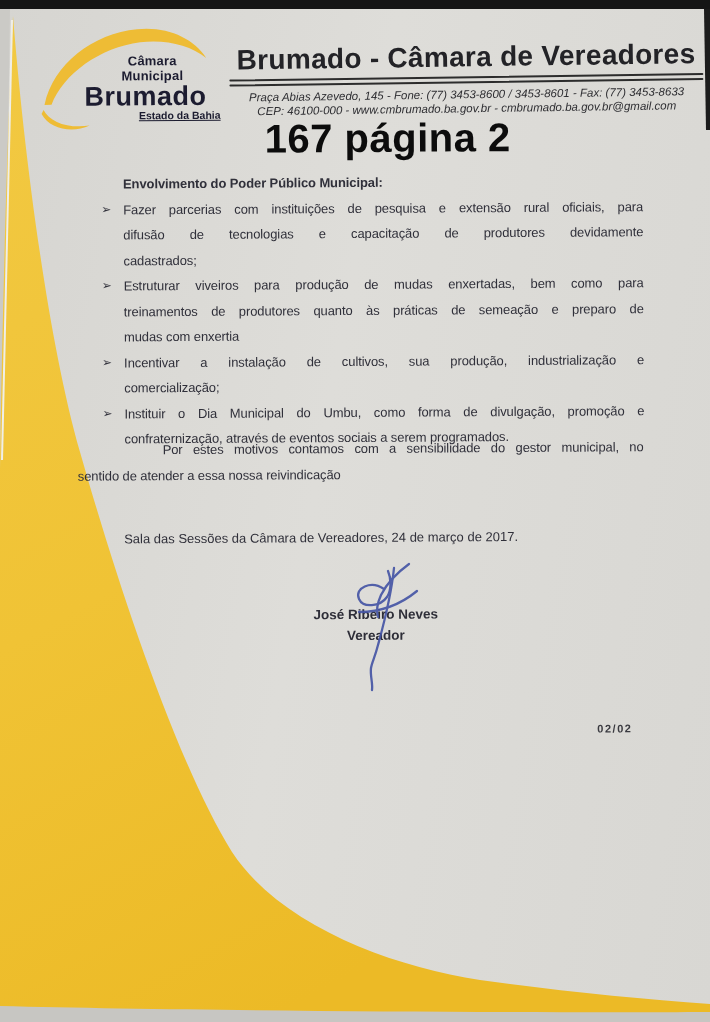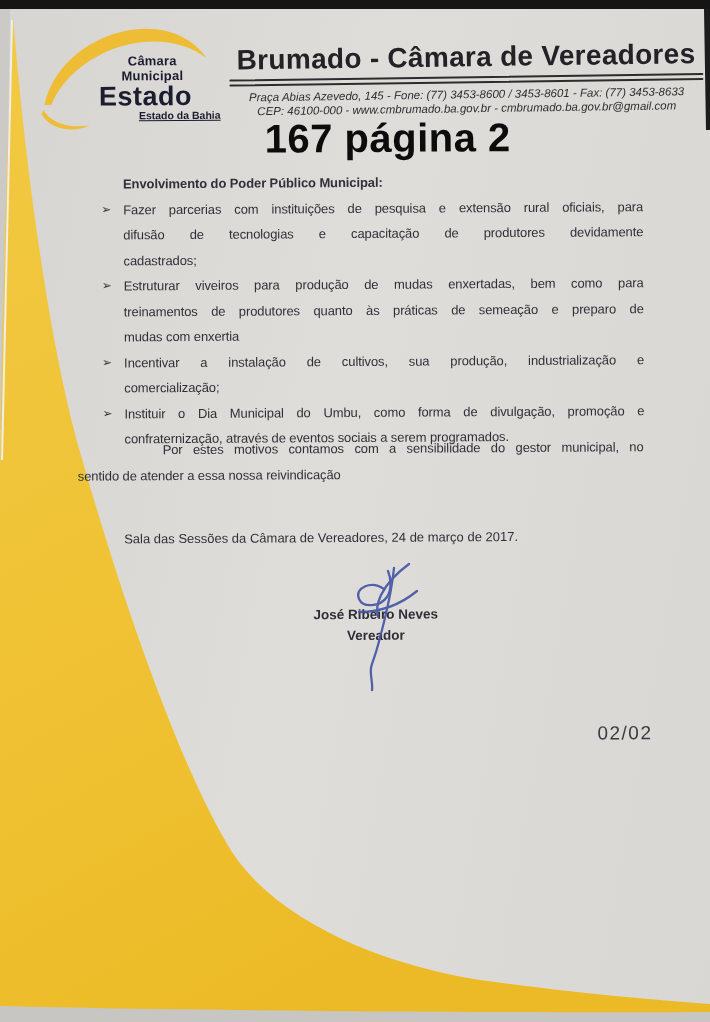--- a/index.html
+++ b/index.html
@@ -33,21 +33,21 @@
   .marker{width:22px;flex:0 0 22px;height:25.5px;line-height:25.5px;font-size:12px;color:#30303a;}
   .blines{flex:1;min-width:0;}
   .jline{text-align:justify;text-align-last:justify;}
   .lline{text-align-last:left;}
   .closing{position:absolute;left:78px;top:436px;width:566px;color:#30303a;font-size:13px;letter-spacing:-0.1px;}
   .closing .ind{padding-left:85px;}
   .dateline{position:absolute;left:124px;top:530px;color:#30303a;font-size:13px;}
   .signer{position:absolute;left:283px;top:604px;width:184px;text-align:center;
           color:#2e2e38;font-size:13.5px;line-height:21px;font-weight:600;}
   .sig-svg{position:absolute;left:0;top:0;z-index:5;pointer-events:none;}
-  .pagenum{position:absolute;left:596px;top:724px;color:#3a3a40;font-size:19px;letter-spacing:1.5px;font-weight:400;}
+  .pagenum{position:absolute;left:596px;top:724px;color:#3a3a40;font-size:11px;letter-spacing:1.5px;font-weight:700;}
 </style>
 </head>
 <body>
 
 <div class="page">
 
   <svg class="bg-svg" width="710" height="1022" viewBox="0 0 710 1022">
     <defs>
       <linearGradient id="yg" x1="0" y1="0" x2="0.4" y2="1">
         <stop offset="0" stop-color="#f2c9442"></stop>
@@ -81,21 +81,21 @@
   <div class="sheet">
 
     <div class="logo">
       <svg class="logo-swoosh" width="180" height="112" viewBox="0 0 180 112">
         <path fill="#eebc35" d="M 7 83 C 16 42, 56 12, 100 8 C 130 5, 156 17, 169 37
                                 C 153 24, 128 18, 103 21 C 63 26, 26 52, 14 83 Z"></path>
         <path fill="#eebc35" d="M 6 88 C 12 100, 30 107, 52 104 C 34 112, 12 107, 4 92 Z"></path>
       </svg>
       <div class="logo-text">
         <div class="logo-line1">Câmara Municipal</div>
-        <div class="logo-name">Estado</div>
+        <div class="logo-name">Brumado</div>
         <div class="logo-line2">Estado da Bahia</div>
       </div>
     </div>
 
     <div class="header-right">
       <div class="org-title">Brumado - Câmara de Vereadores</div>
       <div class="rule"></div>
       <div class="rule"></div>
       <div class="addr addr1">Praça Abias Azevedo, 145 - Fone: (77) 3453-8600 / 3453-8601 - Fax: (77) 3453-8633</div>
       <div class="addr">CEP: 46100-000 - www.cmbrumado.ba.gov.br - cmbrumado.ba.gov.br@gmail.com</div>

